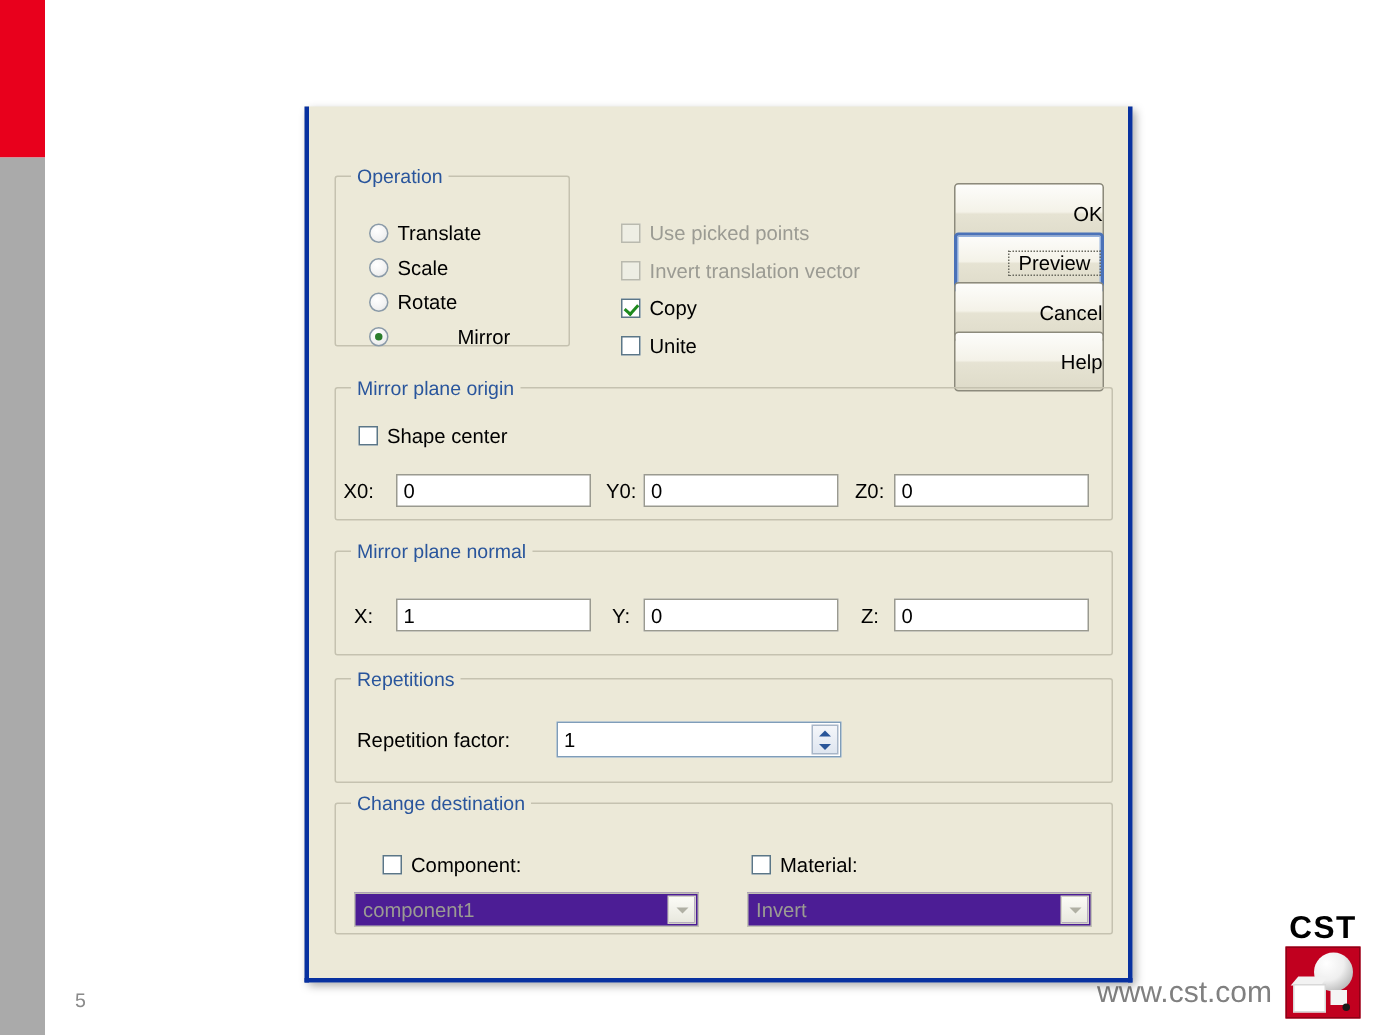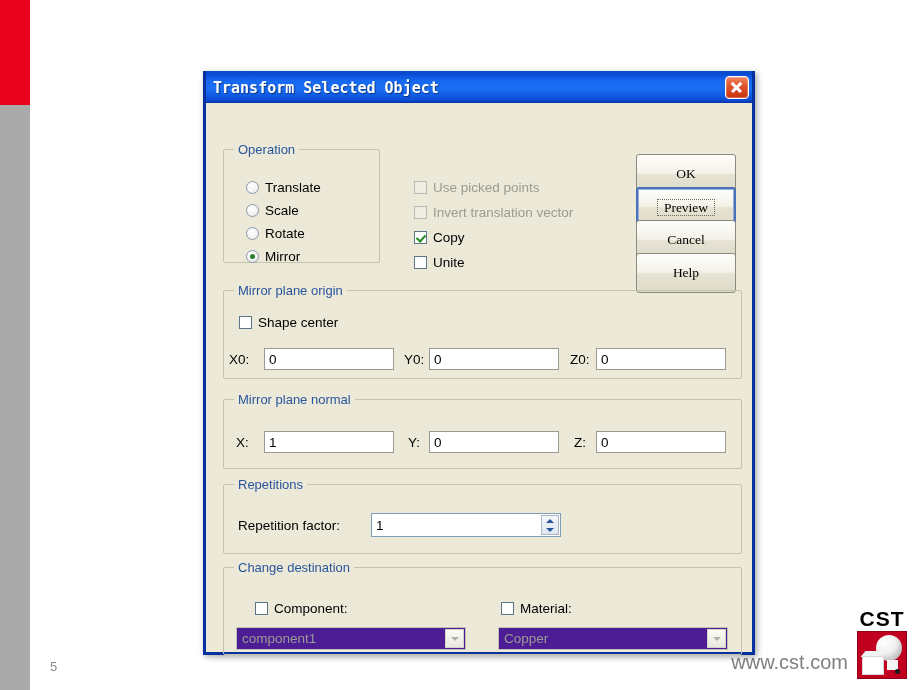--- a/index.html
+++ b/index.html
@@ -321,24 +321,24 @@
 
   
   .btn {
     position: absolute;
     width: 100px; height: 40px;
     background: linear-gradient(to bottom, #fdfdfb 0%, #f4f2e8 48%, #e6e3d3 52%, #dedbc9 100%);
     border: 1px solid #8c8a7c;
     border-radius: 3px;
     display: flex;
     align-items: center;
-    justify-content: center;
+    justify-content: flex-end;
     font-size: 13.5px;
     color: #000000;
-    font-family: Liberation Serif, serif;
+    font-family: Liberation Sans, sans-serif;
     cursor: pointer;
     box-sizing: border-box;
   }
   .btn.focused {
     border: 2px solid #4b72b8;
     box-shadow: 0 0 0 1px #93b0dd inset;
   }
   .btn.focused .btn-inner {
     border: 1px dotted #6b6b60;
     padding: 0 6px;
@@ -362,44 +362,40 @@
       <div class="cst-sphere"></div>
       <div class="cst-cube-top"></div>
       <div class="cst-cube-face"></div>
       <div class="cst-small-cube"></div>
       <div class="cst-dot"></div>
     </div>
   </div>
 
   <div class="dialog">
 
-    <div class="titlebar">
-      <div class="titlebar-text">Transform Selected Object</div>
-      <div class="close-btn"></div>
-    </div>
 
     <div class="dialog-body">
 
       <div class="group" style="left:17px; top:46px; width:155px; height:112px;">
         <div class="group-title">Operation</div>
       </div>
 
       <div class="ctl" style="left:40px; top:77px;">
         <span class="radio"></span>
         <span>Translate</span>
       </div>
       <div class="ctl" style="left:40px; top:100px;">
         <span class="radio"></span>
         <span>Scale</span>
       </div>
       <div class="ctl" style="left:40px; top:123px;">
         <span class="radio"></span>
         <span>Rotate</span>
       </div>
-      <div class="ctl" style="left:40px; top:146px;">
+      <div class="ctl" style="left:40px; top:146px;gap:40px;">
         <span class="radio checked"></span>
         <span>Mirror</span>
       </div>
 
       <div class="ctl disabled" style="left:208px; top:77px;">
         <span class="checkbox disabled"></span>
         <span>Use picked points</span>
       </div>
       <div class="ctl disabled" style="left:208px; top:102px;">
         <span class="checkbox disabled"></span>
@@ -484,21 +480,21 @@
         <span class="combo-arrow">
           <span class="combo-chevron"></span>
         </span>
       </div>
 
       <div class="ctl" style="left:295px; top:498px;">
         <span class="checkbox"></span>
         <span>Material:</span>
       </div>
       <div class="combo" style="left:292px; top:524px; width:230px;">
-        <span>Copper</span>
+        <span>Invert</span>
         <span class="combo-arrow">
           <span class="combo-chevron"></span>
         </span>
       </div>
 
     </div>
   </div>
 </div>
 
 </body></html>

